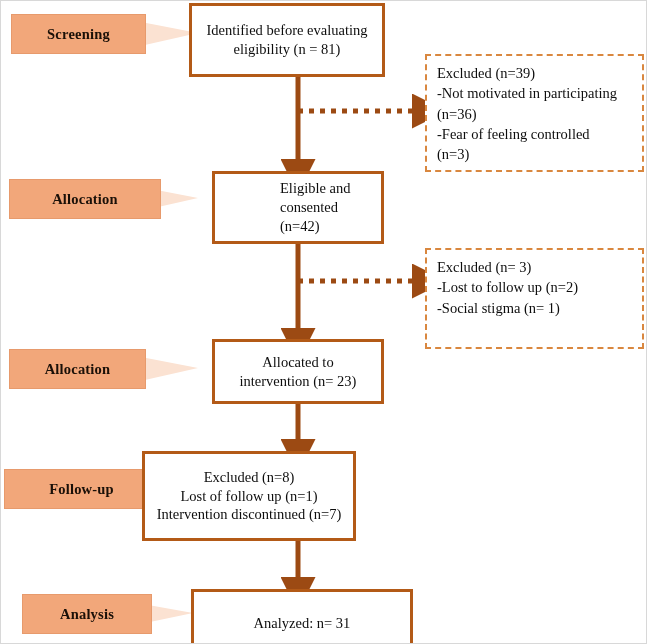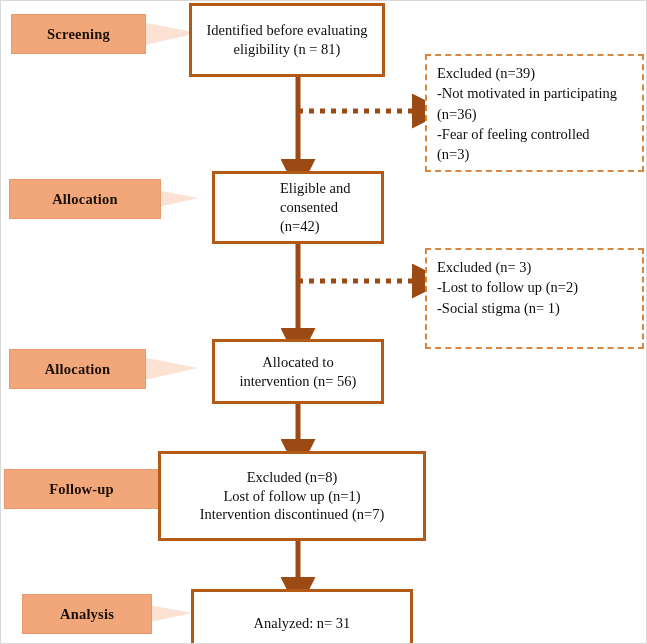--- a/index.html
+++ b/index.html
@@ -175,24 +175,24 @@
 eligibility (n = 81)</div>
   </div>
 
   <div class="node-box align-left" style="left:211px; top:170px; width:172px; height:73px;padding-left:47px;">
     <div class="node-text">Eligible and
 consented (n=42)</div>
   </div>
 
   <div class="node-box align-center" style="left:211px; top:338px; width:172px; height:65px;">
     <div class="node-text">Allocated to
-intervention (n= 56)</div>
-  </div>
-
-  <div class="node-box align-center" style="left:157px; top:450px; width:268px; height:90px;">
+intervention (n= 23)</div>
+  </div>
+
+  <div class="node-box align-center" style="left:141px; top:450px; width:214px; height:90px;">
     <div class="node-text">Excluded (n=8)
 Lost of follow up (n=1)
 Intervention discontinued (n=7)</div>
   </div>
 
   <div class="node-box align-center" style="left:190px; top:588px; width:222px; height:68px;">
     <div class="node-text">Analyzed: n= 31</div>
   </div>
 
   <div class="excl-box" style="left:424px; top:53px; width:219px; height:118px;">

